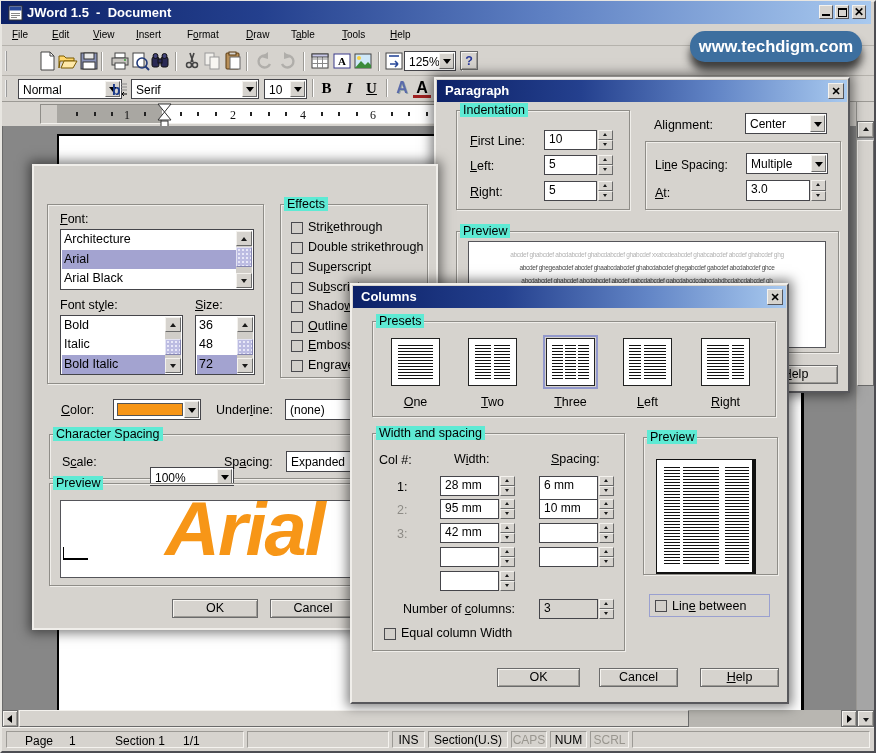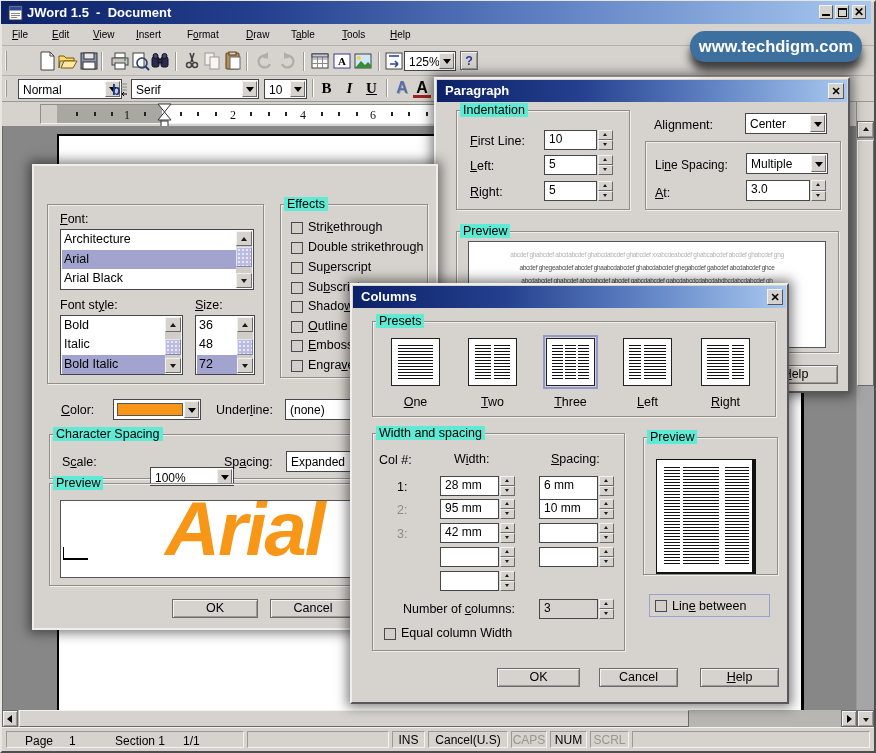--- a/index.html
+++ b/index.html
@@ -302,21 +302,21 @@
 </div>
 <div id="status" class="abs" style="left:2px;top:727px;width:872px;height:24px;background:#d6d3ce;border-top:1px solid #f4f2ee;">
   <div class="abs sp" style="left:4px;top:3px;width:238px;">
     <span class="abs" style="left:18px;top:2px;">Page</span>
       <span class="abs" style="left:62px;top:2px;">1</span>
     <span class="abs" style="left:108px;top:2px;">Section 1</span>
       <span class="abs" style="left:176px;top:2px;">1/1</span>
   </div>
   <div class="abs sp" style="left:245px;top:3px;width:142px;"></div>
   <div class="abs sp" style="left:390px;top:3px;width:33px;text-align:center;"><span style="line-height:17px">INS</span></div>
-  <div class="abs sp" style="left:426px;top:3px;width:80px;text-align:center;"><span style="line-height:17px">Cancel(U.S)</span></div>
+  <div class="abs sp" style="left:426px;top:3px;width:80px;text-align:center;"><span style="line-height:17px">Section(U.S)</span></div>
   <div class="abs sp" style="left:509px;top:3px;width:36px;text-align:center;color:#99968f;"><span style="line-height:17px">CAPS</span></div>
   <div class="abs sp" style="left:548px;top:3px;width:37px;text-align:center;"><span style="line-height:17px">NUM</span></div>
   <div class="abs sp" style="left:588px;top:3px;width:39px;text-align:center;color:#99968f;"><span style="line-height:17px">SCRL</span></div>
   <div class="abs sp" style="left:630px;top:3px;width:238px;"></div>
 </div>
 <div id="paradlg" class="dlg" style="left:434px;top:77px;width:416px;height:316px;">
   <div class="dtitle">Paragraph<div class="dx">✕</div></div>
   <div class="grp" style="left:20px;top:31px;width:174px;height:100px;">
     <span class="glab">Indentation</span>
     <span class="abs" style="left:13px;top:23px;font-size:12.5px;"><u>F</u>irst Line:</span>

